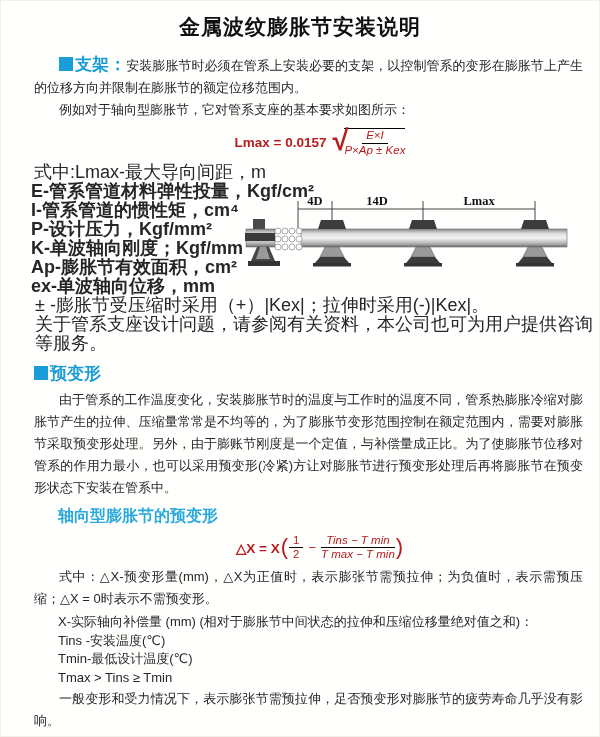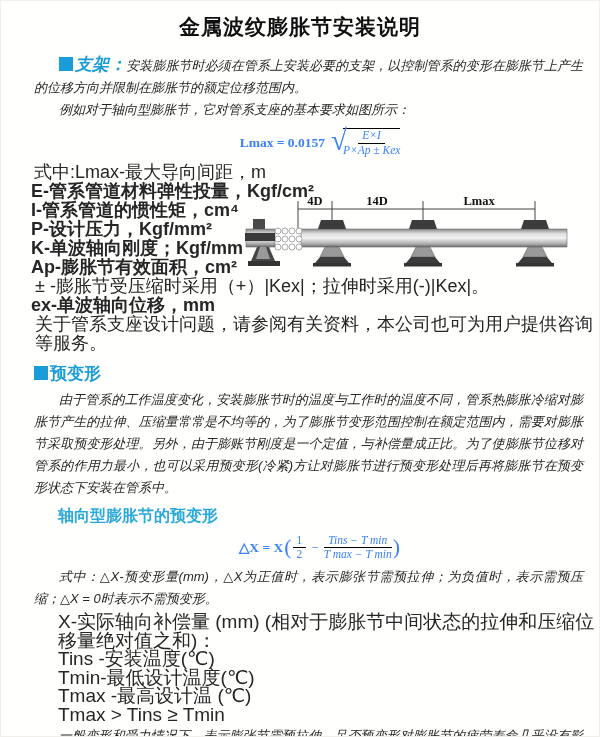--- a/index.html
+++ b/index.html
@@ -5,57 +5,57 @@
   html,body { margin:0; padding:0; background:#ffffff; }
   .page {
     position:relative; width:600px; height:737px; box-sizing:border-box;
     background:#fffffd; border:1px solid #f1efe9; overflow:hidden;
     font-family:"Liberation Sans","DejaVu Sans",sans-serif; color:#262626;
   }
   .title {
     margin:12px 0 0; text-align:center; font-size:21px; font-weight:bold;
     color:#101010; letter-spacing:1px;
   }
-  .para { margin:0 16px 0 33px; font-size:13px; line-height:22px; text-align:justify;font-style:italic; }
+  .para { margin:0 16px 0 33px; font-size:13px; line-height:22px; text-align:justify; }
   .indent { text-indent:25px; }
   .first-para { margin-top:13px; }
   .sec-head { font-size:17px; font-weight:bold; color:#1a9cd8; }
   .sq {
     display:inline-block; width:14px; height:14px; background:#1a9cd8;
     margin-right:2px; vertical-align:-1px;
   }
   .h-block { margin:9px 0 0 33px; }
   .sub-head { font-weight:bold; color:#2aa9dd; font-size:16px; }
   .axial-head { margin:7px 0 0 57px; }
   .lateral-head { margin:5px 0 0 33px; }
   
   .formula {
     display:flex; justify-content:center; align-items:center;
-    font-family:Liberation Serif, serif; color:#3b82f6;padding-left:40px;
+    font-family:Liberation Sans, sans-serif; color:#b91c1c;padding-left:40px;
   }
   .f1 { margin:7px 0 5px; }
   .f2 { margin:7px 0 4px; }
   .f-lhs { font-weight:bold; font-size:13.5px; margin-right:6px; }
   .frac { display:inline-flex; flex-direction:column; text-align:center;
           font-size:11.5px; line-height:1.2; }
   .frac .num { border-bottom:1.2px solid #000; padding:0 4px; }
   .frac.ital { font-style:italic; }
   .sqrt-sign { font-size:29px; font-weight:bold; line-height:1;
                margin-right:-4px; position:relative; top:-2px; }
   .under-root { border-top:1.4px solid #000;align-items:center; }
   .paren { font-size:22px; margin:0 1px; position:relative; top:-1px; }
   .op { margin:0 5px; font-size:13px; }
   .f-x { font-weight:bold; font-size:13.5px; }
   
   .def { margin:0; font-size:18px; line-height:19px; }
   .defs-block { margin-top:3px; }
   .ind-a { padding-left:33px; }
   .ind-b { padding-left:30px;font-weight:bold; }
   .ind-c { padding-left:34px; }
-  .adef { margin:0; font-size:19px; line-height:18.5px; padding-left:57px; }
+  .adef { margin:0; font-size:13px; line-height:18.5px; padding-left:57px; }
   .adefs-block { margin-top:3px; }
   .note-line { margin-top:1px; }
   
   .diagram { position:absolute; left:244px; top:188px; width:352px; height:100px; }
   .dim-label { font-family:"Liberation Serif","DejaVu Serif",serif;
                font-weight:bold; font-size:12.5px; fill:#111; }
 </style>
 </head>
 <body>
 
@@ -76,22 +76,22 @@
     </span>
   </div>
 
   <div class="defs-block">
     <p class="def ind-a">式中:Lmax-最大导向间距，m</p>
     <p class="def ind-b">E-管系管道材料弹性投量，Kgf/cm²</p>
     <p class="def ind-b">I-管系管道的惯性矩，cm⁴</p>
     <p class="def ind-b">P-设计压力，Kgf/mm²</p>
     <p class="def ind-b">K-单波轴向刚度；Kgf/mm</p>
     <p class="def ind-b">Ap-膨胀节有效面积，cm²</p>
+    <p class="def ind-b">ex-单波轴向位移，mm</p>
     <p class="def ind-c">± -膨胀节受压缩时采用（+）|Kex|；拉伸时采用(-)|Kex|。</p>
-    <p class="def ind-b">ex-单波轴向位移，mm</p>
     <p class="def ind-c">关于管系支座设计问题，请参阅有关资料，本公司也可为用户提供咨询等服务。</p>
   </div>
 
   <svg class="diagram" viewBox="0 0 352 100" xmlns="http://www.w3.org/2000/svg">
     <defs>
       <linearGradient id="pipeGrad" x1="0" y1="0" x2="0" y2="1">
         <stop offset="0" stop-color="#8a8a8a"></stop>
         <stop offset="0.25" stop-color="#dcdcdc"></stop>
         <stop offset="0.5" stop-color="#f2f2f2"></stop>
         <stop offset="0.8" stop-color="#b3b3b3"></stop>
@@ -178,21 +178,20 @@
     </span>
     <span class="paren">)</span>
   </div>
 
   <p class="para indent" style="margin-top:3px;">式中：△X-预变形量(mm)，△X为正值时，表示膨张节需预拉伸；为负值时，表示需预压缩；△X = 0时表示不需预变形。</p>
 
   <div class="adefs-block">
     <p class="adef">X-实际轴向补偿量 (mm) (相对于膨胀节中间状态的拉伸和压缩位移量绝对值之和)：</p>
     <p class="adef">Tins -安装温度(℃)</p>
     <p class="adef">Tmin-最低设计温度(℃)</p>
-    <p class="adef">Tmax -最高设计温 (℃)</p>
     <p class="adef">Tmax &gt; Tins ≥ Tmin</p>
   </div>
 
   <p class="para indent note-line">一般变形和受力情况下，表示膨张节需预拉伸，足否预变形对膨胀节的疲劳寿命几乎没有影响。</p>
 
   <h3 class="sub-head lateral-head">横向型膨胀节的预变形-冷紧</h3>
 
 </div>
 
 </body></html>

